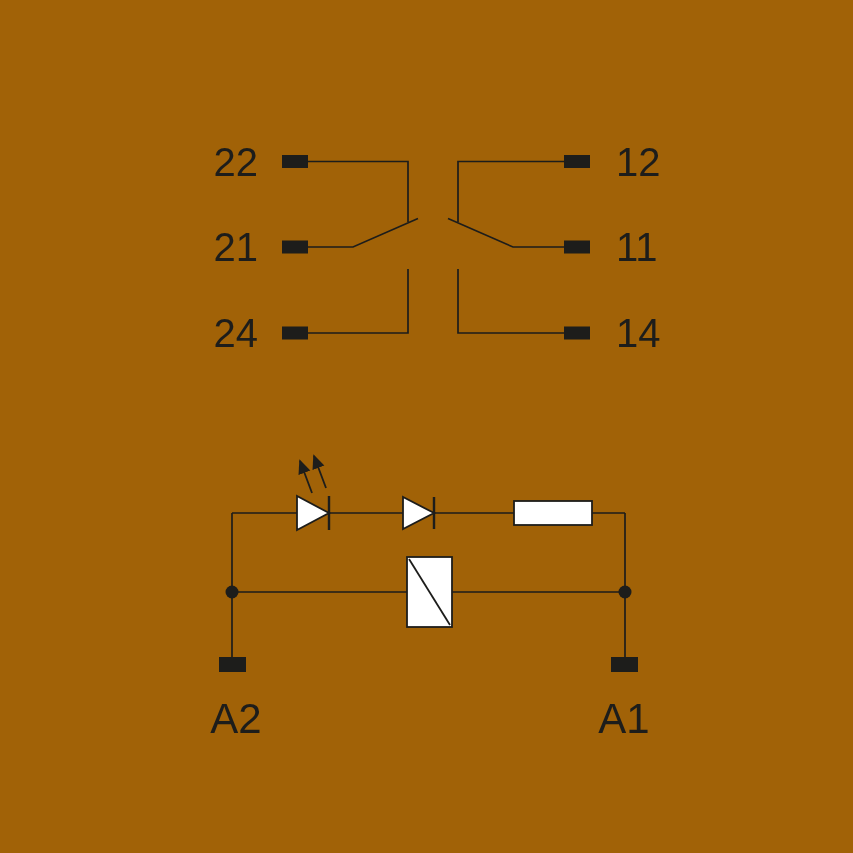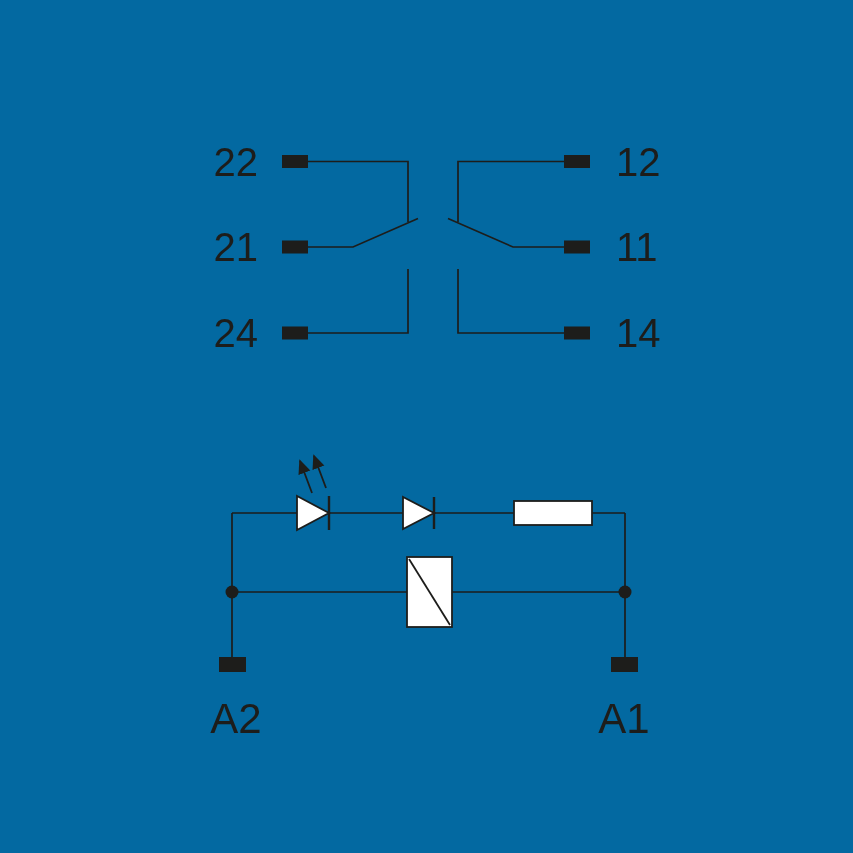--- a/index.html
+++ b/index.html
@@ -4,21 +4,21 @@
 <style>
   html, body {
     margin: 0;
     padding: 0;
     background: #ffffff;
   }
   .canvas {
     position: relative;
     width: 853px;
     height: 853px;
-    background: #0369a1;
+    background: #a16207;
     font-family: "Liberation Sans", sans-serif;
     overflow: hidden;
   }
   svg text {
     fill: #1d1d1b;
     font-family: "Liberation Sans", sans-serif;
   }
   .lbl-contact { font-size: 40px; }
   .lbl-coil { font-size: 42px; }
 </style>

